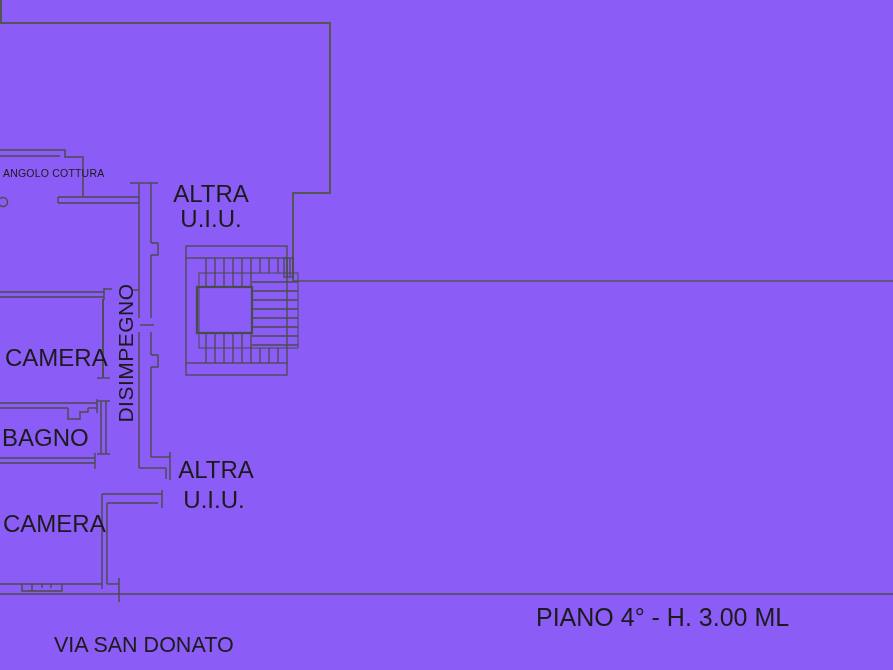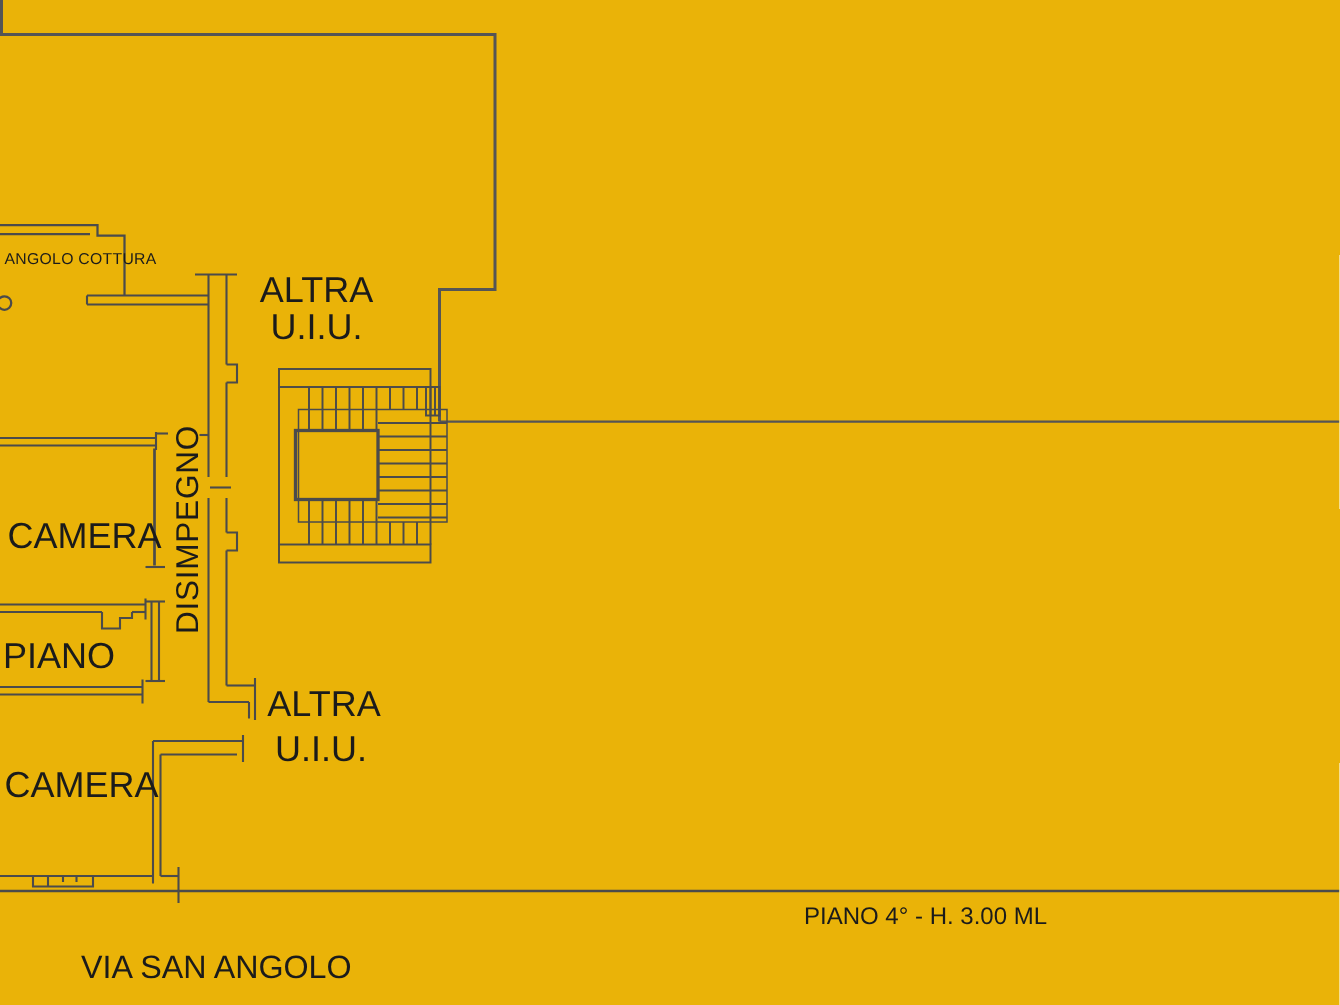--- a/index.html
+++ b/index.html
@@ -1,19 +1,19 @@
 <!DOCTYPE html>
 <html><head>
 <meta charset="utf-8">
 <style>
   html,body{margin:0;padding:0;background:#ffffff;}
   #canvas{
     position:relative;
     width:893px;height:670px;
-    background:#eab308;
+    background:#8b5cf6;
     overflow:hidden;
     font-family:"Liberation Sans", sans-serif;
   }
   .lbl{
     position:absolute;
     color:#1b1b1b;
     font-size:24px;
     line-height:1.05;
     white-space:nowrap;
     -webkit-font-smoothing:antialiased;
@@ -136,29 +136,29 @@
       <rect x="284" y="258" width="9" height="19"></rect>
       <path d="M287,258 V277 M290,258 V277"></path>
     </g>
   </svg>
 
   <div class="lbl small" style="left:3px;top:168px;">ANGOLO COTTURA</div>
 
 
   <div class="lbl" style="left:5px;top:345px;">CAMERA</div>
 
-  <div class="lbl" style="left:2px;top:425px;">PIANO</div>
+  <div class="lbl" style="left:2px;top:425px;">BAGNO</div>
 
   <div class="lbl" style="left:3px;top:511px;">CAMERA</div>
 
   <div class="lbl" id="lbl-disimpegno" style="left:56px;top:342px;font-size:21px;">DISIMPEGNO</div>
 
   <div class="lbl center" style="left:151px;top:181px;width:120px;">ALTRA</div>
   <div class="lbl center" style="left:151px;top:206px;width:120px;">U.I.U.</div>
 
   <div class="lbl center" style="left:156px;top:457px;width:120px;">ALTRA</div>
   <div class="lbl center" style="left:154px;top:487px;width:120px;">U.I.U.</div>
 
-  <div class="lbl" style="left:536px;top:604px;font-size:16px;">PIANO 4° - H. 3.00 ML</div>
+  <div class="lbl" style="left:536px;top:604px;font-size:25px;">PIANO 4° - H. 3.00 ML</div>
 
-  <div class="lbl" style="left:54px;top:634px;font-size:21.5px;">VIA SAN ANGOLO</div>
+  <div class="lbl" style="left:54px;top:634px;font-size:21.5px;">VIA SAN DONATO</div>
 
 </div>
 
 </body></html>

